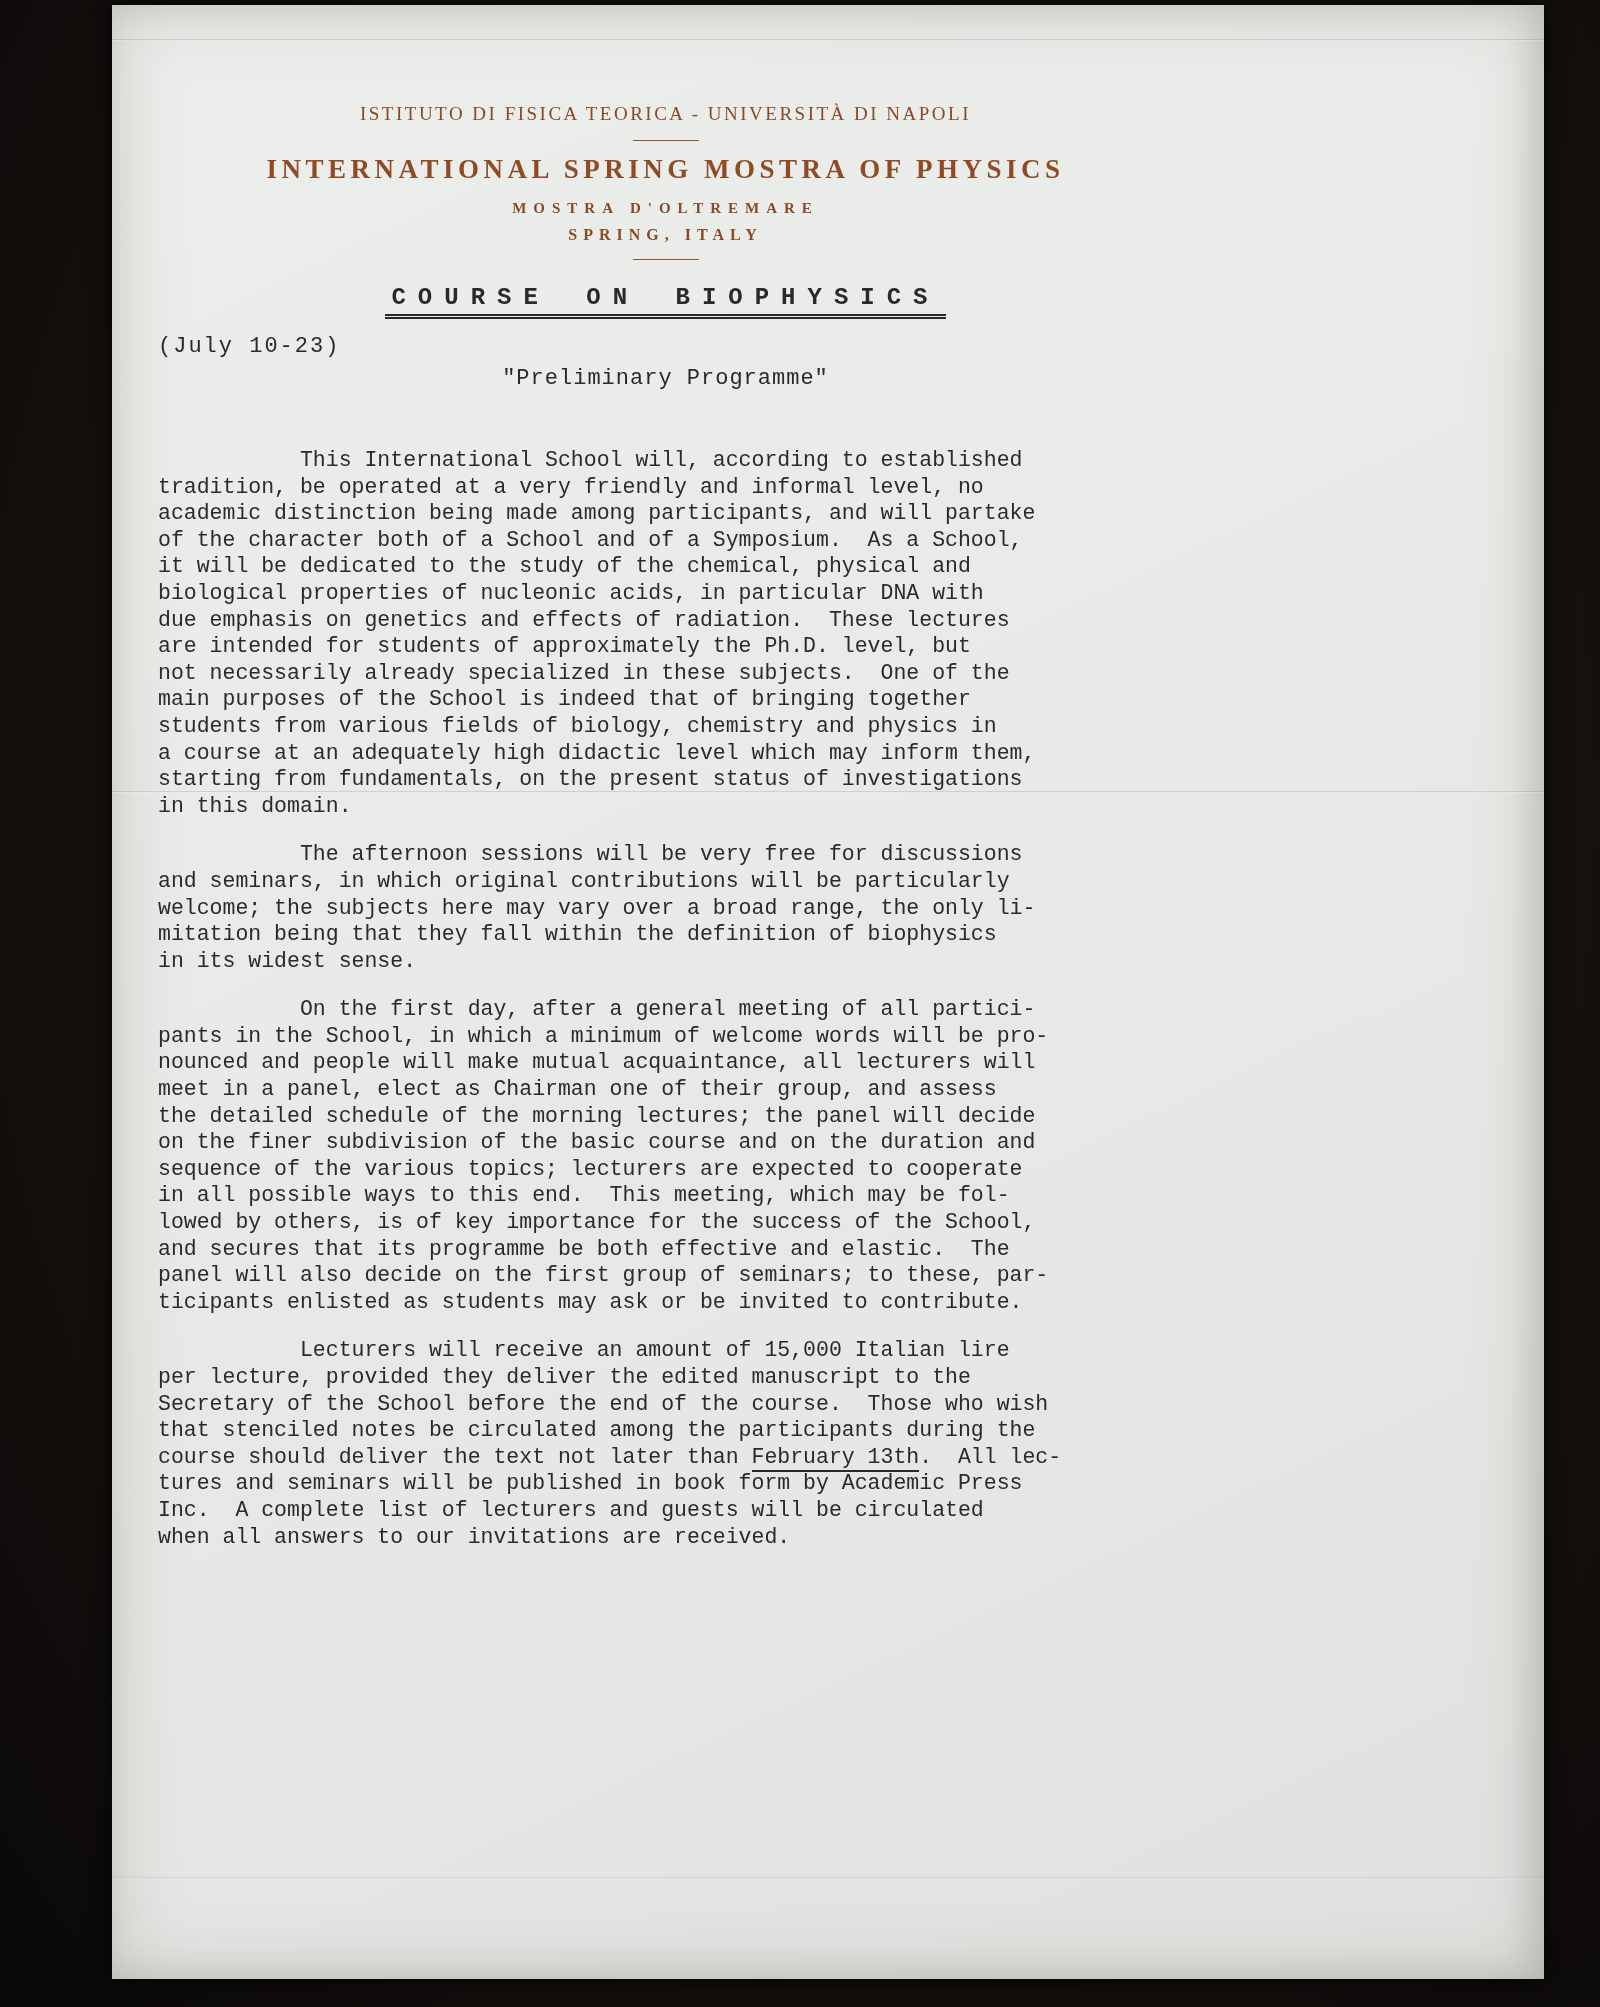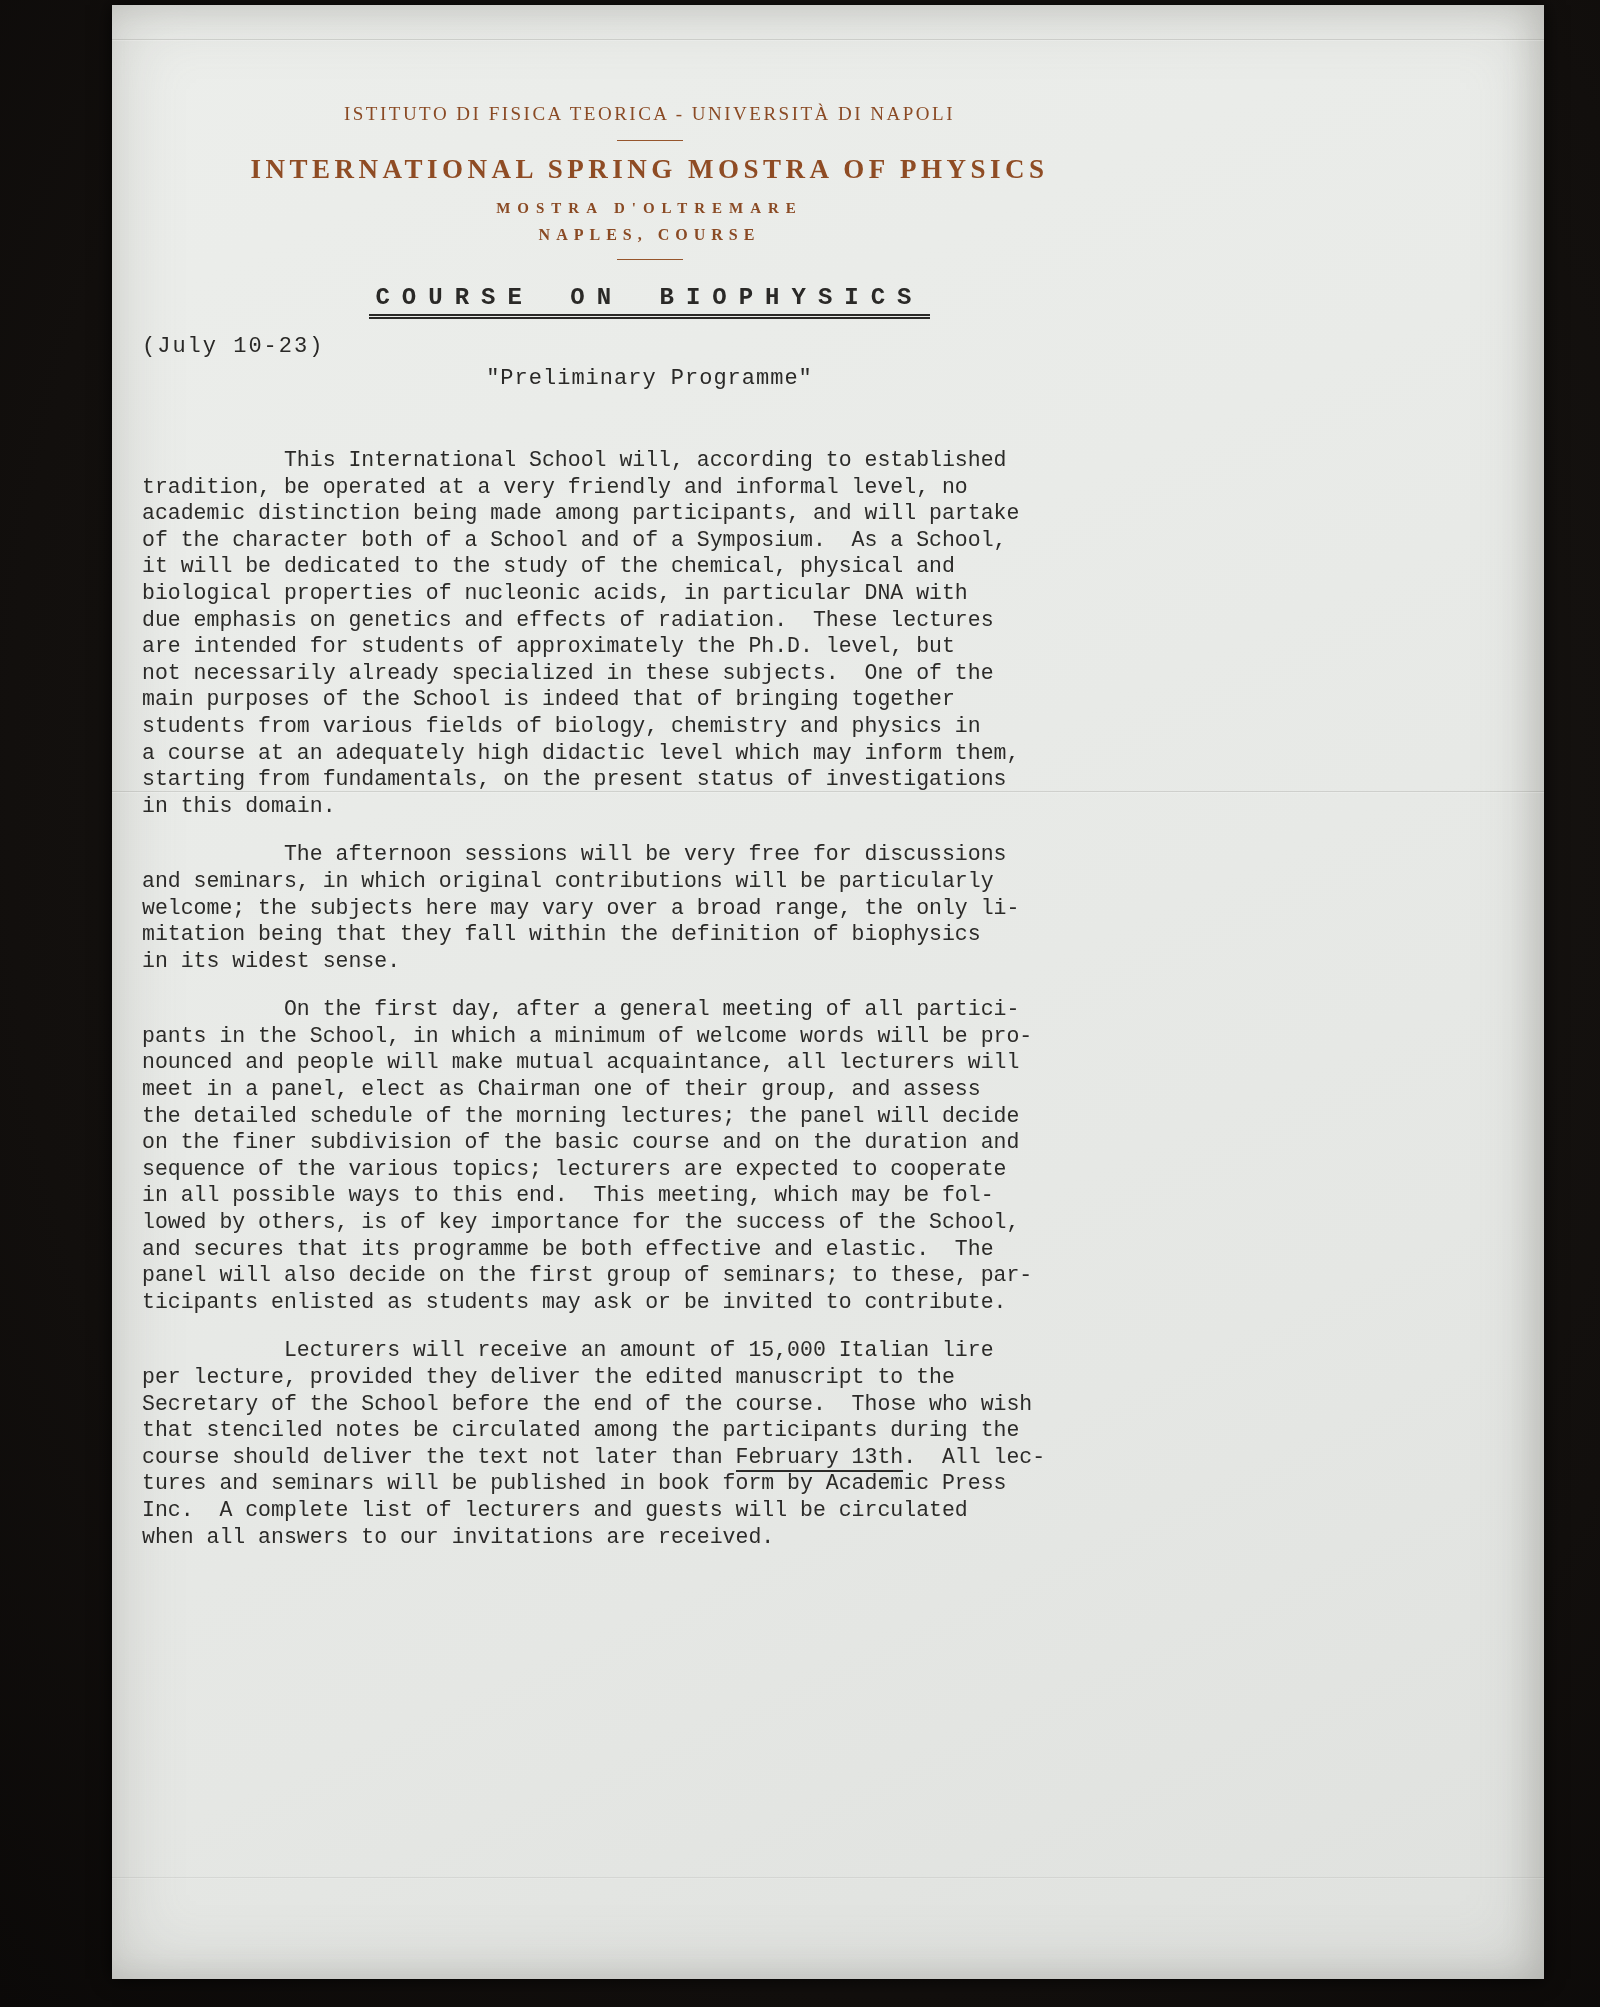--- a/index.html
+++ b/index.html
@@ -34,21 +34,21 @@
     height: 2px;
     background: linear-gradient(to bottom, rgba(120,120,114,0.0), rgba(120,120,114,0.30), rgba(255,255,255,0.25), rgba(120,120,114,0.0));
   }
   .crease.c1 { top: 34px; }
   .crease.c2 { top: 786px; }
   .crease.c3 { top: 1872px; opacity: 0.6; }
 
   .content {
     position: relative;
     width: 1015px;
-    margin-left: 30px;
+    margin-left: 46px;
     padding-top: 98px;
     color: #262523;
   }
 
   
   .letterhead { text-align: center; color: #8a4a24; }
   .lh-institute {
     font-family: "Liberation Serif", serif;
     font-size: 19px;
     letter-spacing: 2.5px;
@@ -143,21 +143,21 @@
     <div class="crease c2"></div>
     <div class="crease c3"></div>
 
     <div class="content">
 
       <div class="letterhead">
         <div class="lh-institute">ISTITUTO DI FISICA TEORICA - UNIVERSITÀ DI NAPOLI</div>
         <div class="lh-rule"></div>
         <div class="lh-school">INTERNATIONAL SPRING MOSTRA OF PHYSICS</div>
         <div class="lh-venue">MOSTRA D'OLTREMARE</div>
-        <div class="lh-city">NAPLES, COURSE</div>
+        <div class="lh-city">SPRING, ITALY</div>
         <div class="lh-rule"></div>
       </div>
 
       <div class="doc-title-wrap">
         <span class="doc-title typed">COURSE ON BIOPHYSICS</span>
       </div>
 
       <div class="doc-dates typed">(July 10-23)</div>
 
       <div class="doc-subtitle typed">"Preliminary Programme"</div>

